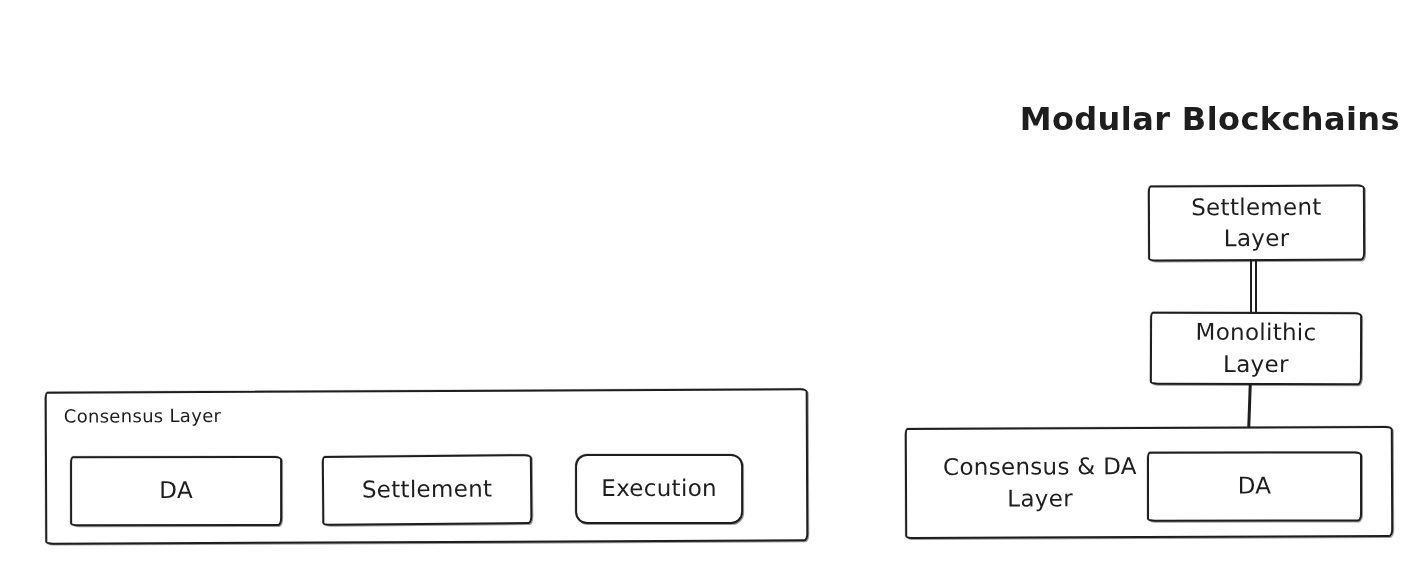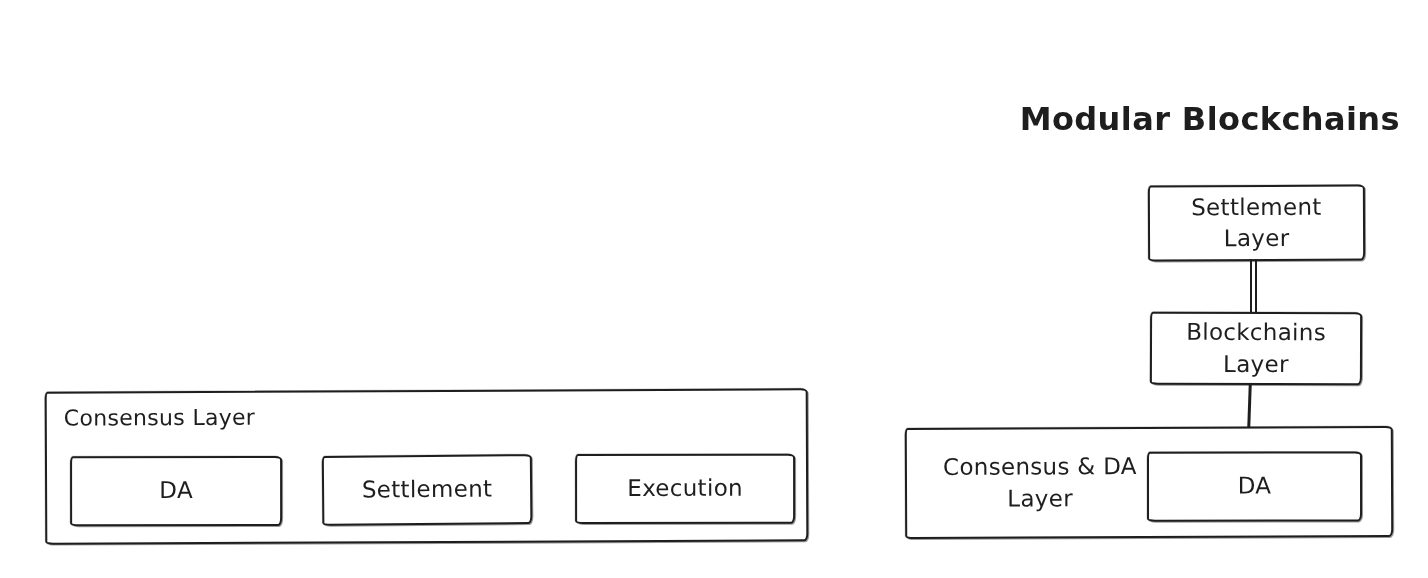--- a/index.html
+++ b/index.html
@@ -42,29 +42,29 @@
   .title {
     position: absolute;
     text-align: right;
     font-size: 32px;
     font-weight: bold;
     letter-spacing: 0.4px;
     white-space: nowrap;
   }
   .container-label {
     position: absolute;
-    font-size: 22px;
+    font-size: 18px;
     letter-spacing: 0.3px;
   }
   
   .mono-outer   { left: 45px;  top: 390px; width: 763px; height: 153px; }
   .mono-label   { left: 17px;  top: 12px; }
   .mono-da      { left: 23px;  top: 63px; width: 212px; height: 70px; }
   .mono-settle  { left: 275px; top: 63px; width: 210px; height: 70px; }
-  .mono-exec    { left: 528px; top: 63px; width: 220px; height: 70px; }
+  .mono-exec    { left: 528px; top: 63px; width: 168px; height: 70px; border-radius: 12px; }
   .mono-title   { left: 200px; top: 296px; width: 460px; }
   
   .mod-title    { left: 960px;  top: 100px; width: 440px; }
   .mod-exec     { left: 1148px; top: 185px; width: 217px; height: 76px; }
   .mod-settle   { left: 1150px; top: 312px; width: 212px; height: 73px; }
   .mod-bottom   { left: 905px;  top: 427px; width: 488px; height: 111px; }
   .mod-bottom-label {
     position: absolute;
     left: 8px; top: 0;
     width: 250px; height: 100%;
@@ -112,21 +112,21 @@
 
   <div class="title mod-title">Modular Blockchains</div>
 
   <div class="sketch center-label mod-exec r-neg">
     <span class="wrap-narrow">Settlement Layer</span>
   </div>
 
   <div class="connector-double"></div>
 
   <div class="sketch center-label mod-settle r-pos">
-    <span class="wrap-narrow">Blockchains Layer</span>
+    <span class="wrap-narrow">Monolithic Layer</span>
   </div>
 
   <div class="connector-single"></div>
 
   <div class="sketch mod-bottom r-neg">
     <div class="center-label mod-bottom-label">
       <span class="wrap-mid">Consensus &amp; DA Layer</span>
     </div>
 
     <div class="sketch center-label mod-da r-pos">

